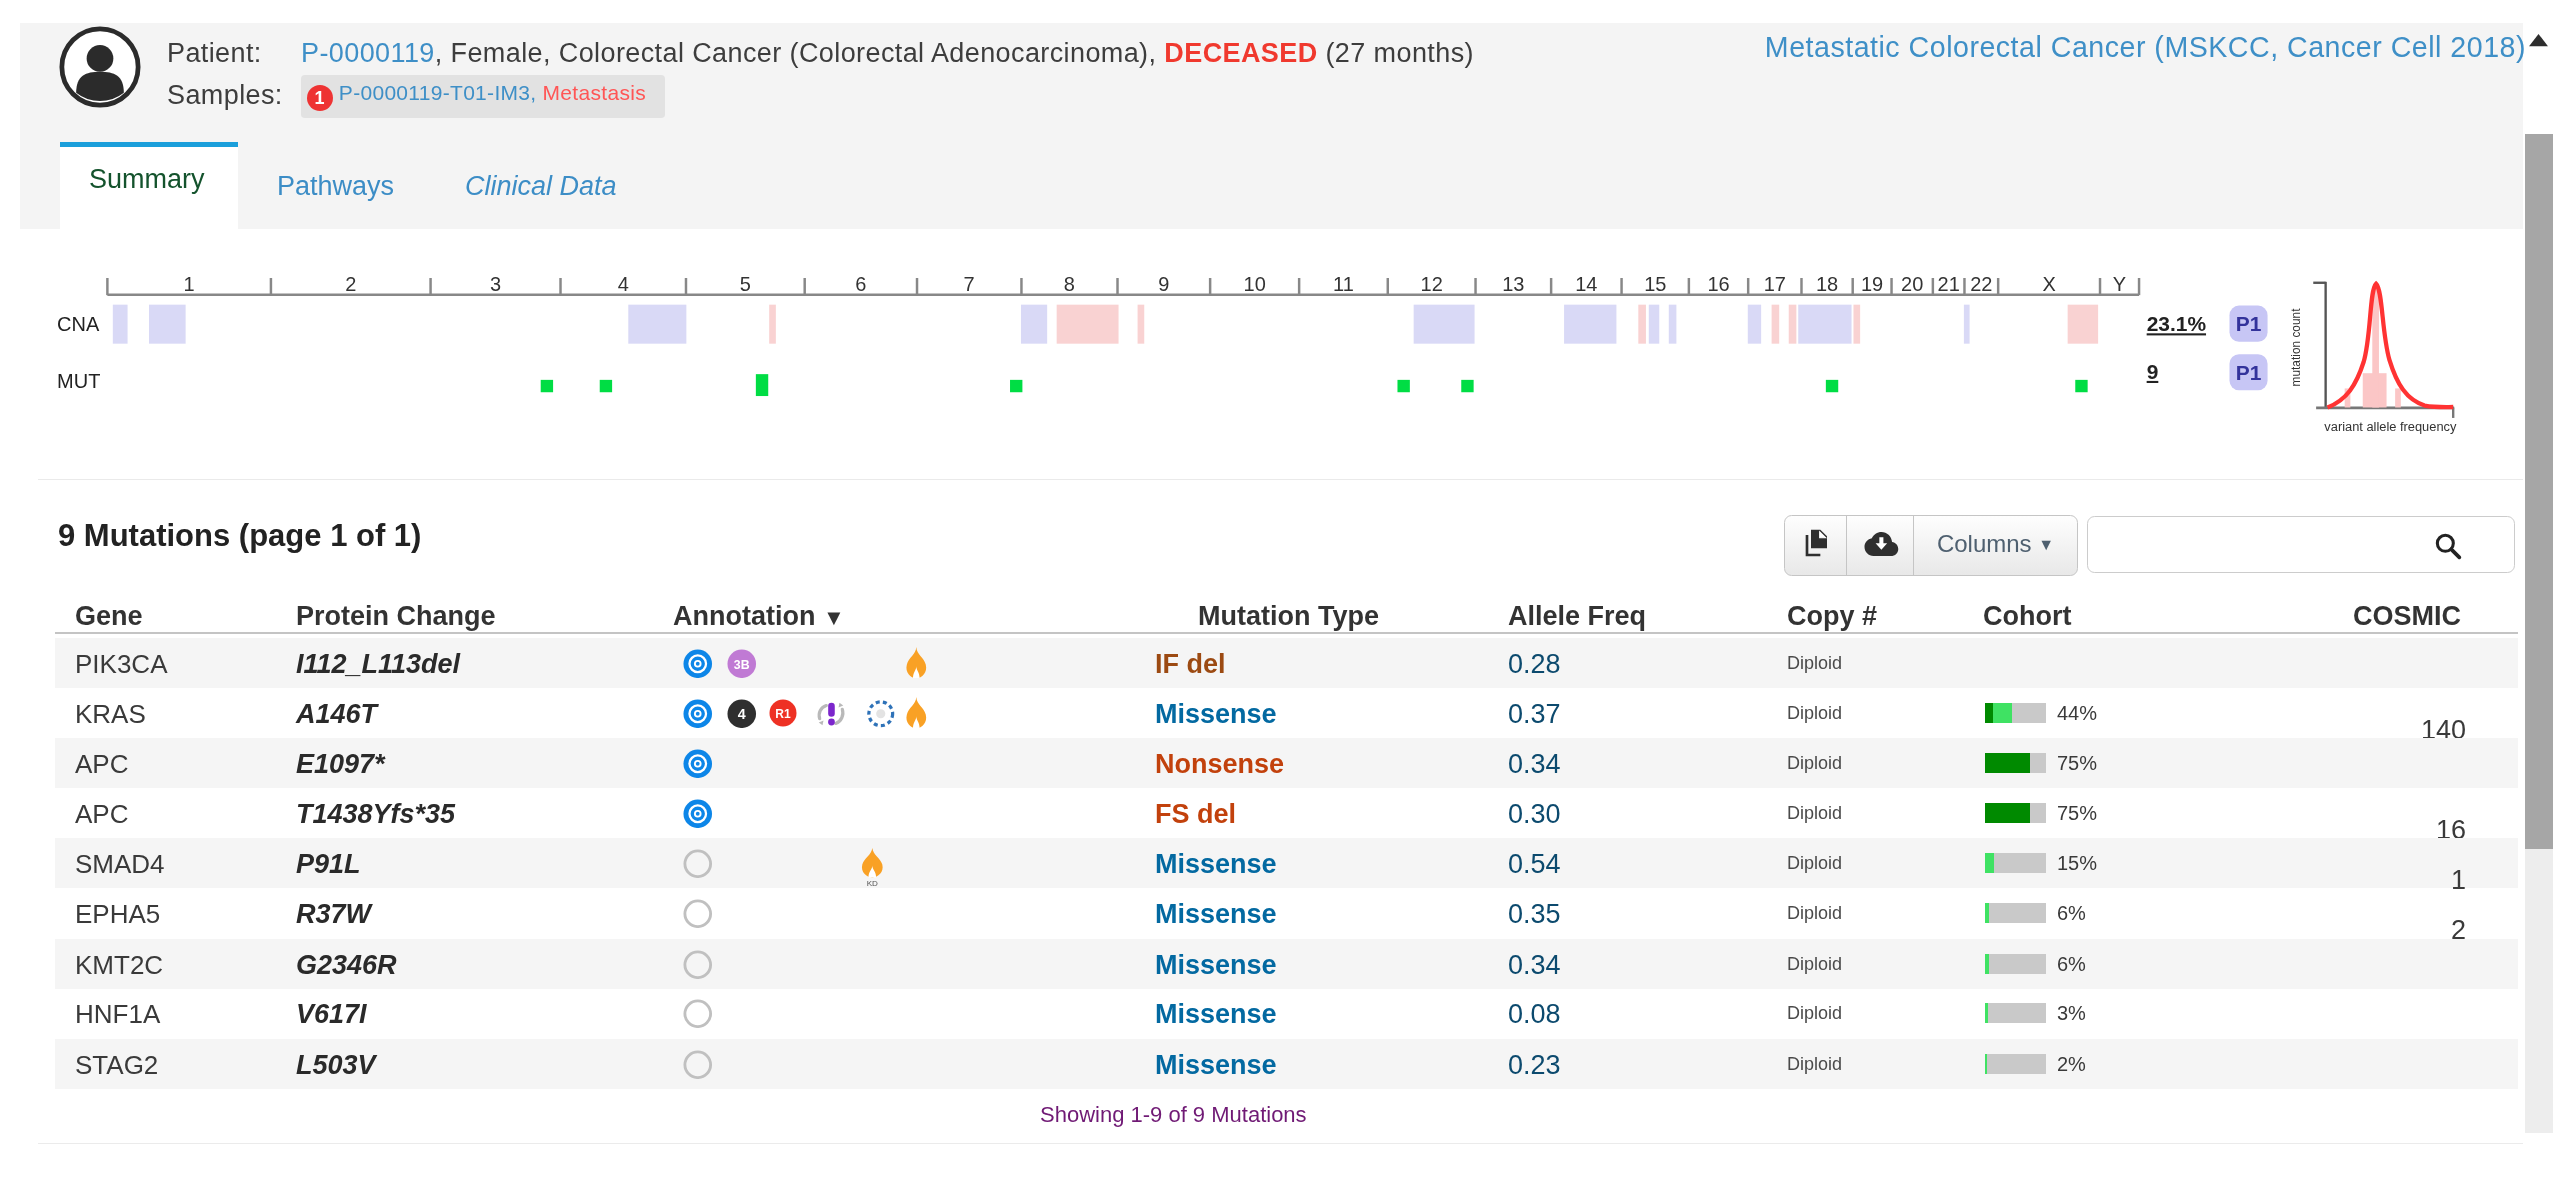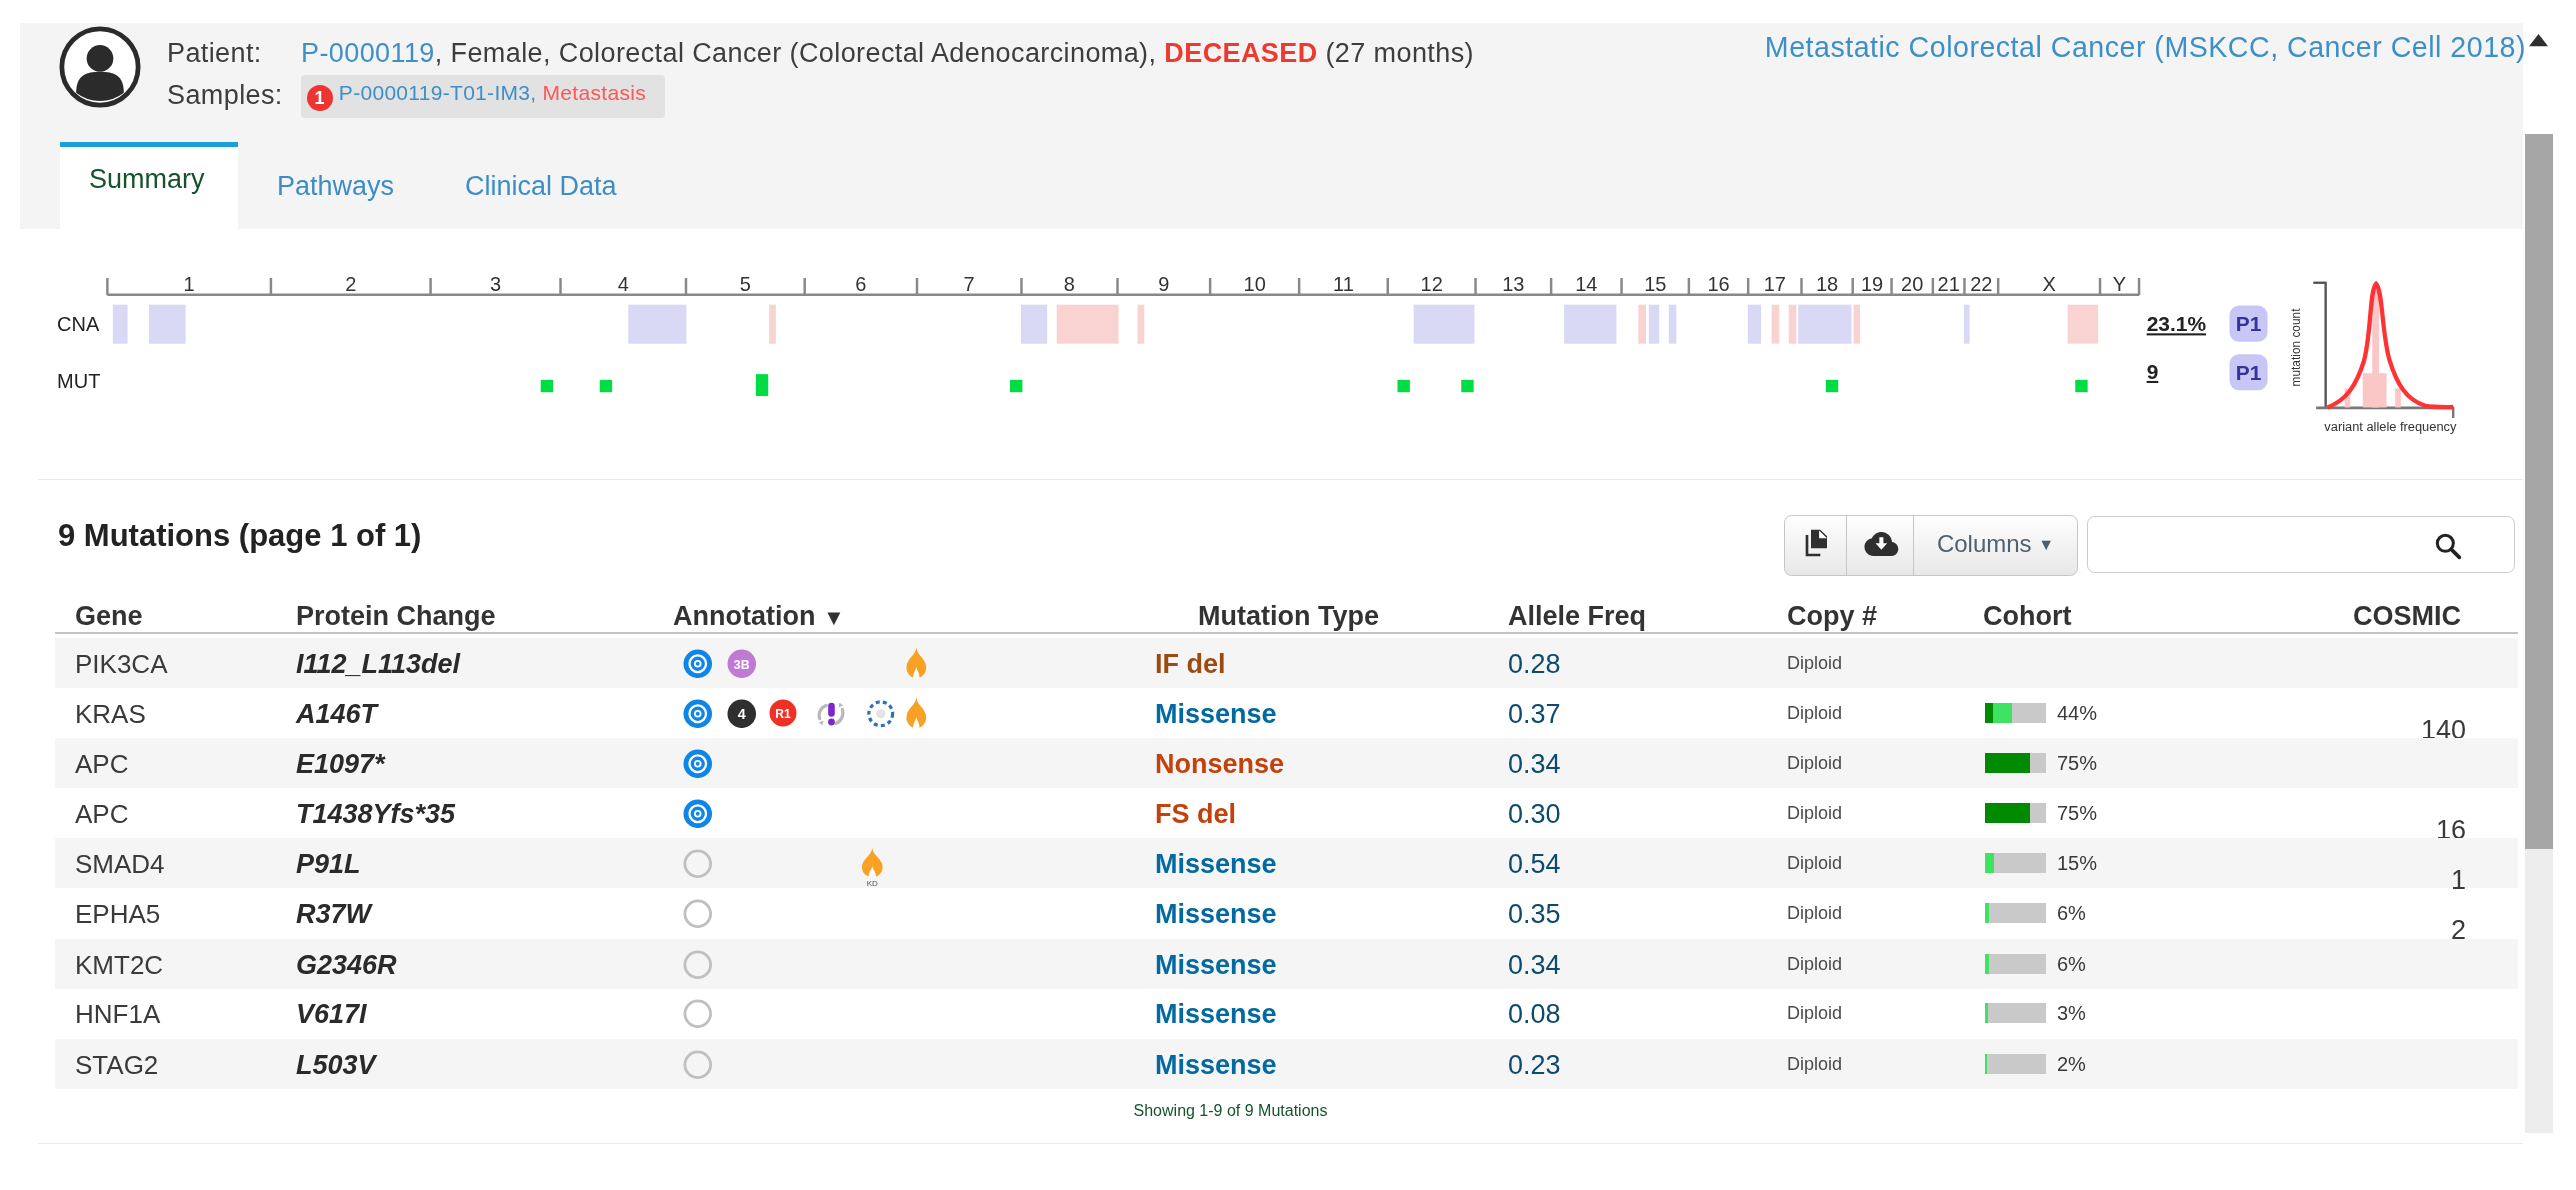--- a/index.html
+++ b/index.html
@@ -24,41 +24,41 @@
 .pc { position:absolute; left:241px; font-size:27px; font-weight:bold; font-style:italic; color:#2a2a2a; top:10.5px; }
 .mt { position:absolute; left:1100px; font-size:27px; font-weight:bold; top:10.5px; }
 .af { position:absolute; left:1453px; font-size:27px; color:#0c4a6e; top:10.5px; }
 .dip { position:absolute; left:1732px; font-size:18px; color:#4a4a4a; top:15.2px; }
 .pct { position:absolute; left:2002px; font-size:20px; color:#3a3a3a; top:14.3px; }
 .cos { position:absolute; right:52px; font-size:27px; color:#3a3a3a; top:10.5px; text-align:right;margin-top:16px; }
 .bar { position:absolute; left:1930px; top:15.2px; width:61px; height:20px; background:#c9c9c9; }
 .green-ms { color:#0369a1; }
 .brown { color:#9c4a12; }
 .dark { color:#c2410c; }
-.showing { left:1040px; top:1102px; width:381px; font-size:16px; color:#14532d; text-align:center; }
+.showing { left:1040px; top:1102px; width:381px; font-size:22px; color:#701a75; text-align:left; }
 .botline { left:38px; top:1143px; width:2485px; height:0; border-top:1.9px solid #ebebeb; }
 </style>
 </head>
 <body>
 <div class="abs hdr"></div>
 
 <svg class="abs" style="left:59px; top:26px;" width="82" height="82" viewBox="0 0 86 86">
   <circle cx="43" cy="43" r="40" fill="#fff" stroke="#2b2b2b" stroke-width="5"></circle>
   <circle cx="43" cy="34" r="14" fill="#2b2b2b"></circle>
   <path d="M18 70 C18 52 28 48 43 48 C58 48 68 52 68 70 A40 40 0 0 1 18 70 Z" fill="#2b2b2b"></path>
 </svg>
 <div class="abs ptline" style="left:167px; top:38px;">Patient:</div>
 <div class="abs ptline" style="left:301px; top:38px;"><span class="link">P-0000119</span>, Female, Colorectal Cancer (Colorectal Adenocarcinoma), <b style="color:#f0392e;">DECEASED</b> (27 months)</div>
 <div class="abs ptline" style="left:167px; top:80px;">Samples:</div>
 <div class="abs chip" style="left:301px; top:75px;"><span class="badge1">1</span>&nbsp;<span class="link">P-0000119-T01-IM3,</span> <span style="color:#f55;">Metastasis</span></div>
 <div class="abs" style="top:31px; left:1714px; width:812px; text-align:right; font-size:28.6px; letter-spacing:0.5px;"><span class="link">Metastatic Colorectal Cancer (MSKCC, Cancer Cell 2018)</span></div>
 <div class="abs tab-active"></div>
 <div class="abs tabtxt" style="left:89px; top:164px; color:#14532d;">Summary</div>
 <div class="abs tabtxt" style="left:277px; top:171px; color:#3c8dc6;">Pathways</div>
-<div class="abs tabtxt" style="left:465px; top:171px; color:#3c8dc6;">Clinical Data</div>
+<div class="abs tabtxt" style="left:465px; top:171px; color:#3c8dc6;font-style:italic;">Clinical Data</div>
 
 <svg class="abs" style="left:0; top:0;" width="2576" height="457" viewBox="0 0 2706 480">
   <line x1="112.8" y1="309.5" x2="2247" y2="309.5" stroke="#888" stroke-width="2.6"></line>
   <line x1="112.8" y1="292" x2="112.8" y2="310" stroke="#888" stroke-width="2.6"></line>
     <line x1="284.6" y1="292" x2="284.6" y2="310" stroke="#888" stroke-width="2.6"></line>
     <line x1="452.3" y1="292" x2="452.3" y2="310" stroke="#888" stroke-width="2.6"></line>
     <line x1="588.8" y1="292" x2="588.8" y2="310" stroke="#888" stroke-width="2.6"></line>
     <line x1="720.6" y1="292" x2="720.6" y2="310" stroke="#888" stroke-width="2.6"></line>
     <line x1="845.3" y1="292" x2="845.3" y2="310" stroke="#888" stroke-width="2.6"></line>
     <line x1="963.3" y1="292" x2="963.3" y2="310" stroke="#888" stroke-width="2.6"></line>

